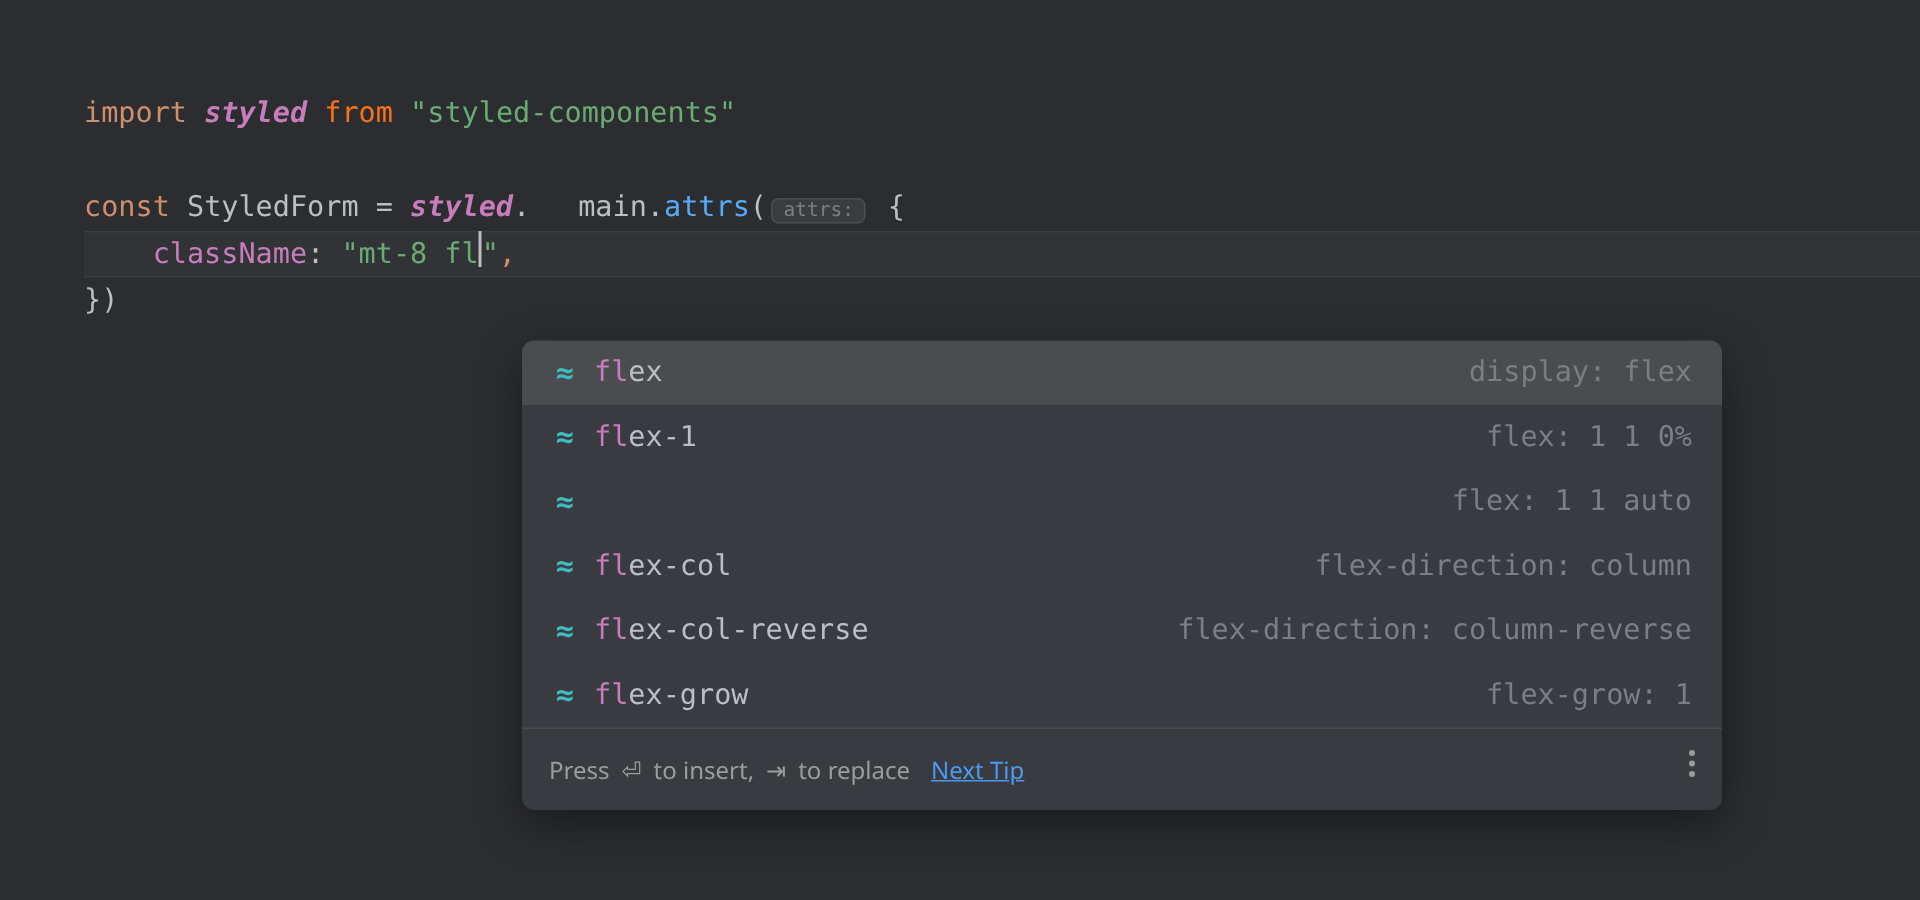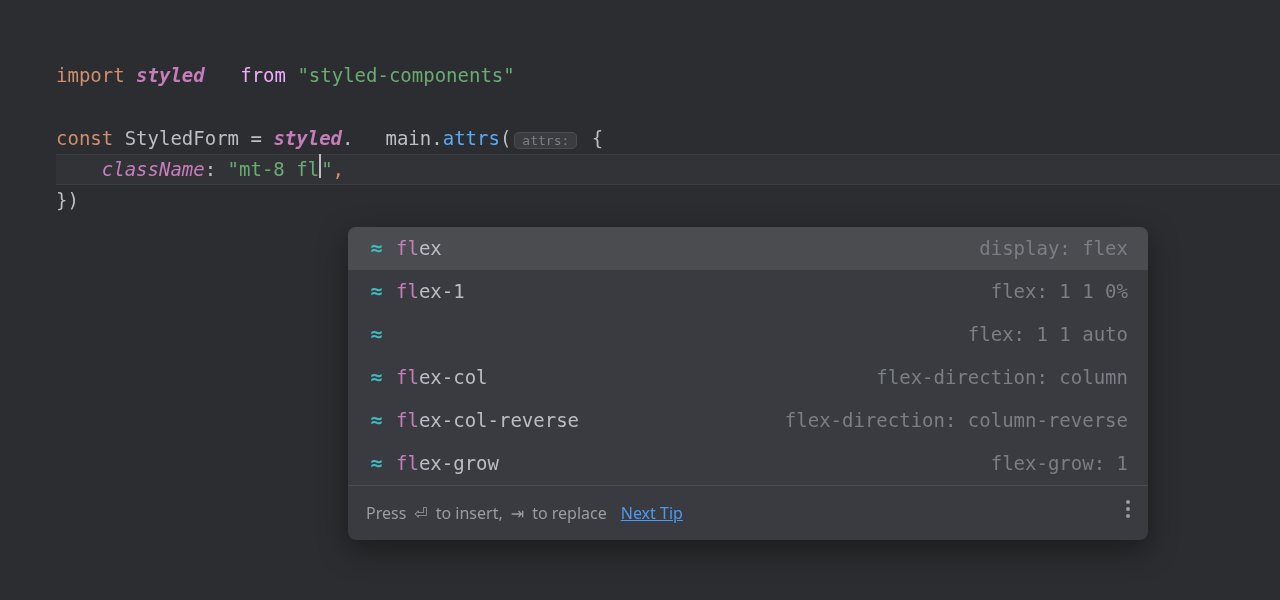--- a/index.html
+++ b/index.html
@@ -15,39 +15,39 @@
     .editor {
       padding: 60px 0 0 56px;
       position: relative;
       line-height: 1.65;
     }
     .code-line {
       white-space: pre;
     }
     .kw-import { color: #cf8e6d; }
     .kw-styled-import { color: #c77dbb; font-style: italic; font-weight: bold; }
-    .kw-from { color: #f0abfc; margin-left: 24px; }
+    .kw-from { color: #f97316; }
     .str { color: #6aab73; }
     .kw-const { color: #cf8e6d; }
     .ident { color: #bcbec4; }
     .styled-obj { color: #c77dbb; font-style: italic; font-weight: bold; }
     .prop-main { color: #bcbec4; margin-left: 32px; }
     .method { color: #57aaf7; }
     .paren { color: #bcbec4; }
     .brace { color: #bcbec4; }
     .hint-attrs {
       color: #7a7e85;
       background: #3a3c40;
       border: 1px solid #4a4c50;
       border-radius: 5px;
       padding: 0px 7px;
       font-size: 13px;
       margin: 0 3px;
     }
-    .class-key { color: #c77dbb; font-style: italic; }
+    .class-key { color: #c77dbb; }
     .comma { color: #cf8e6d; }
     .cursor {
       display: inline-block;
       width: 2px;
       height: 24px;
       background: #bcbec4;
       vertical-align: text-bottom;
       margin-bottom: 2px;
     }
     .line-highlight {

